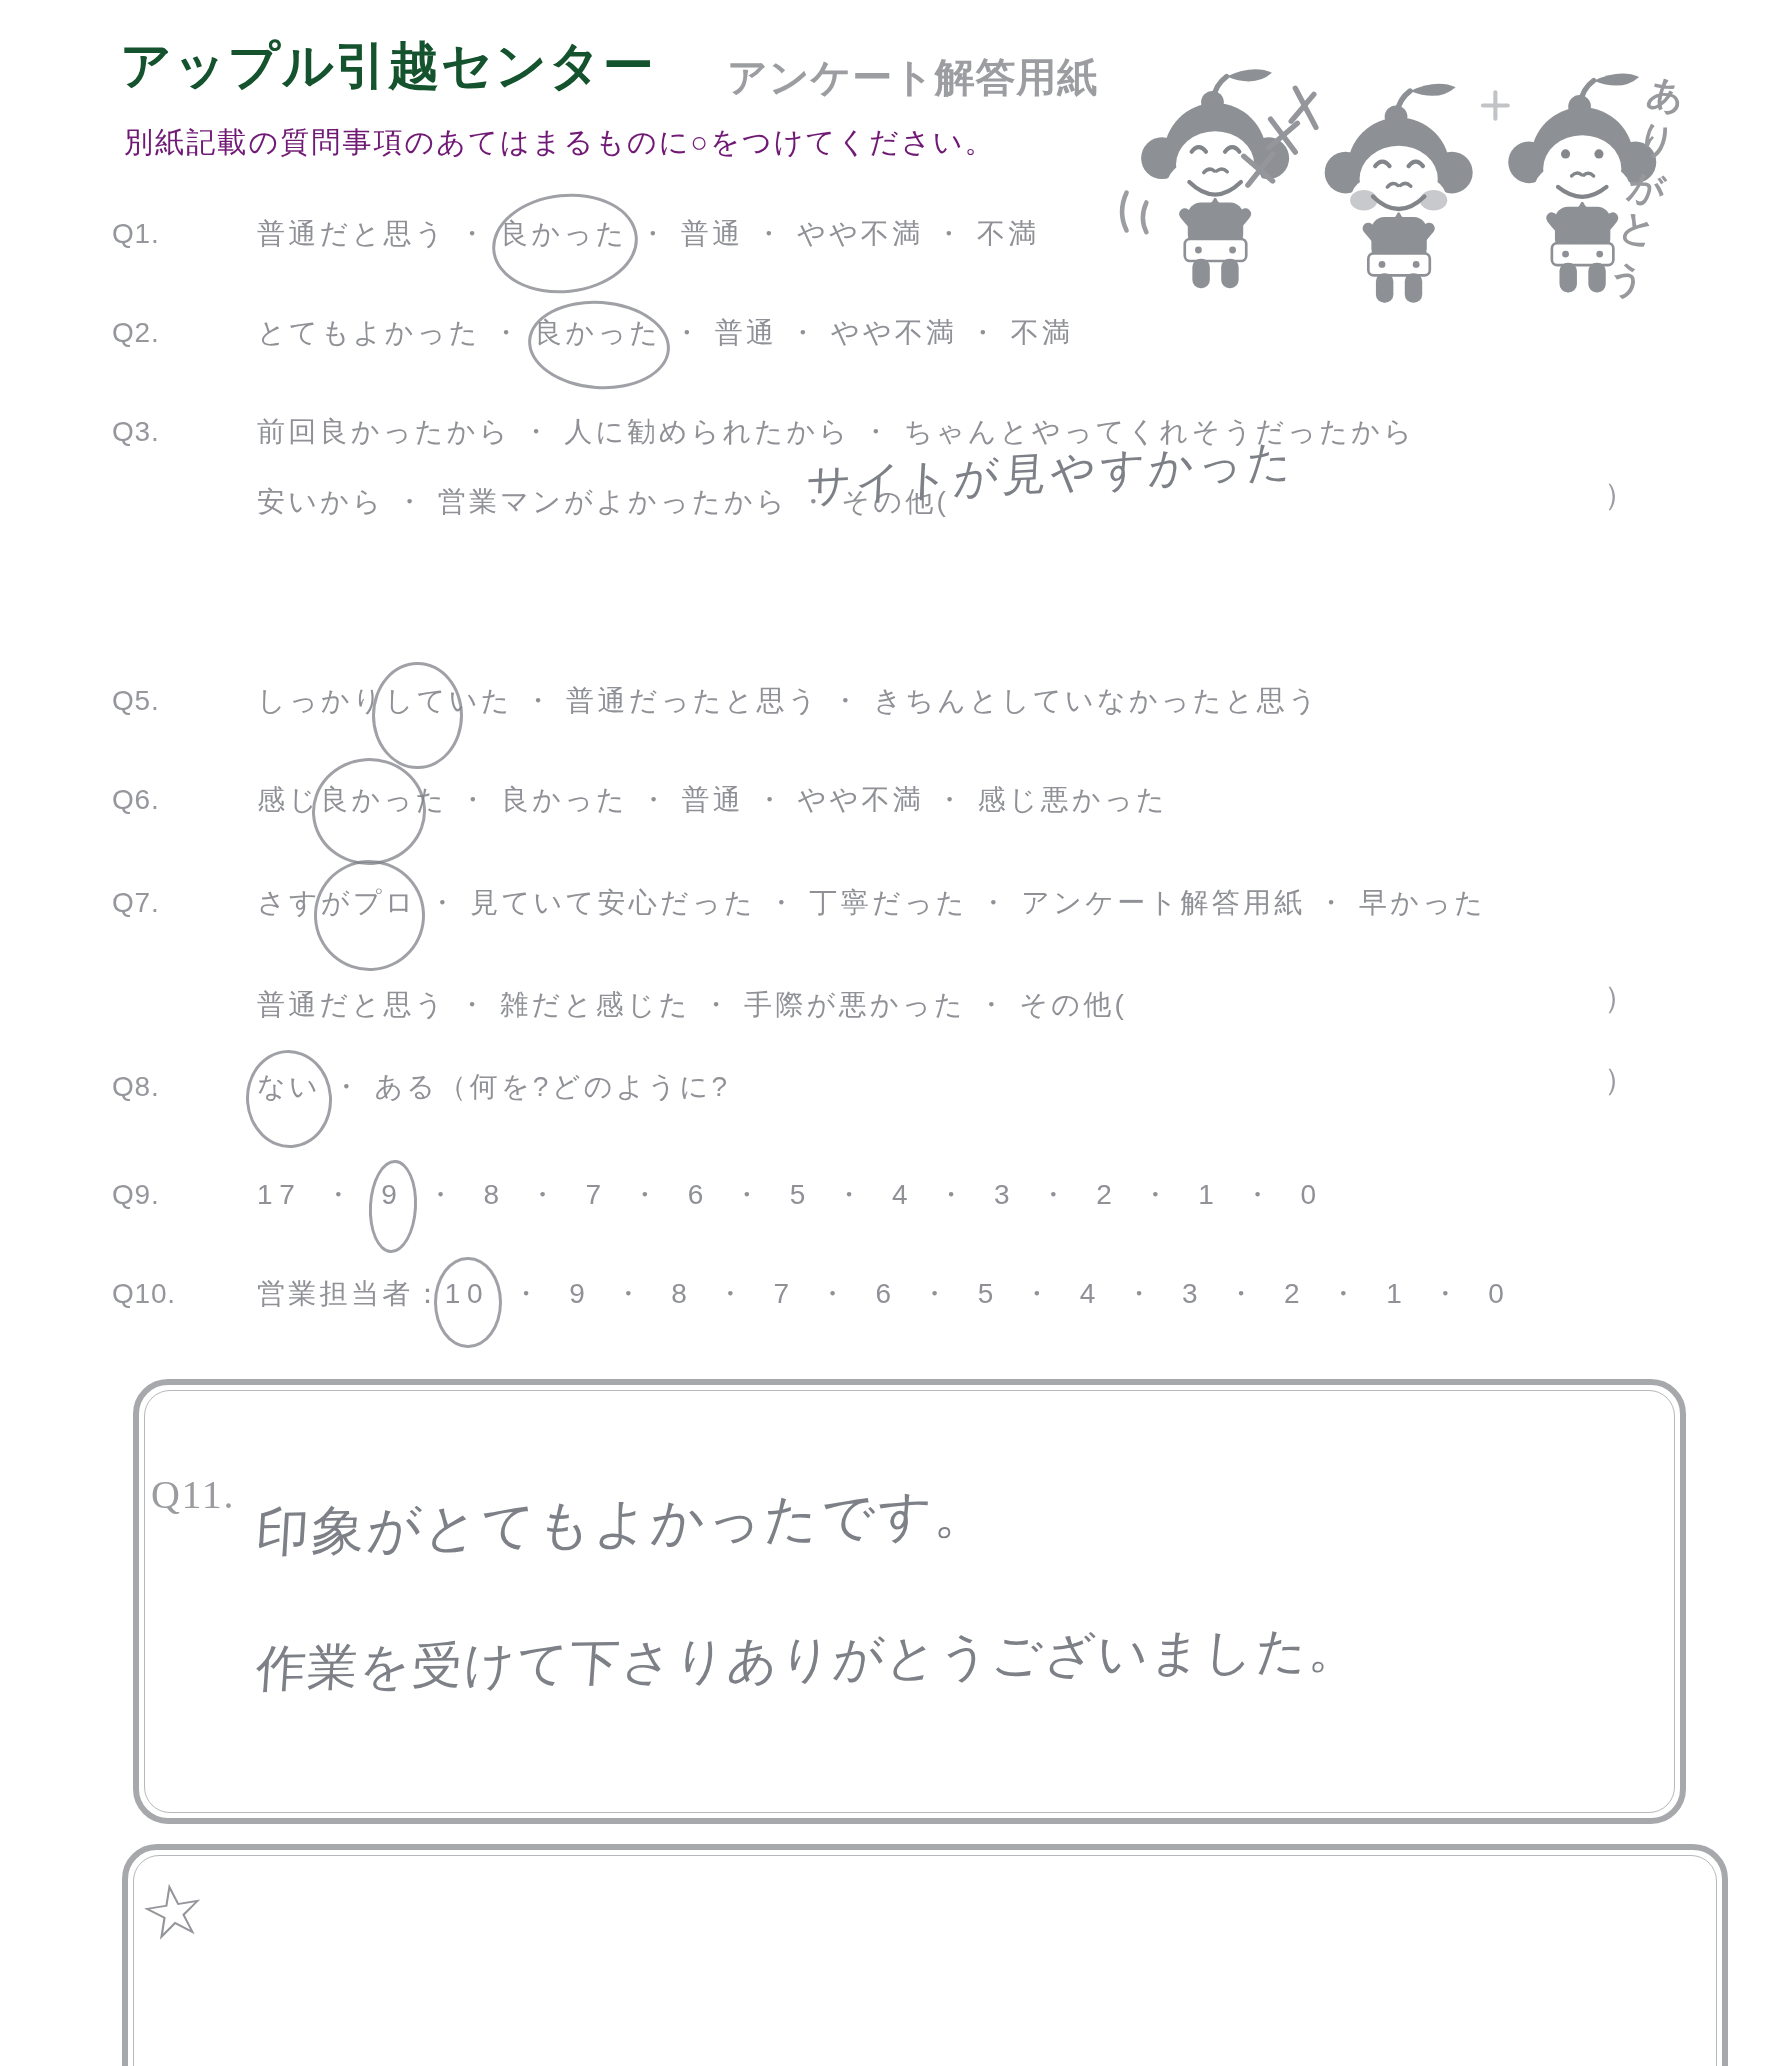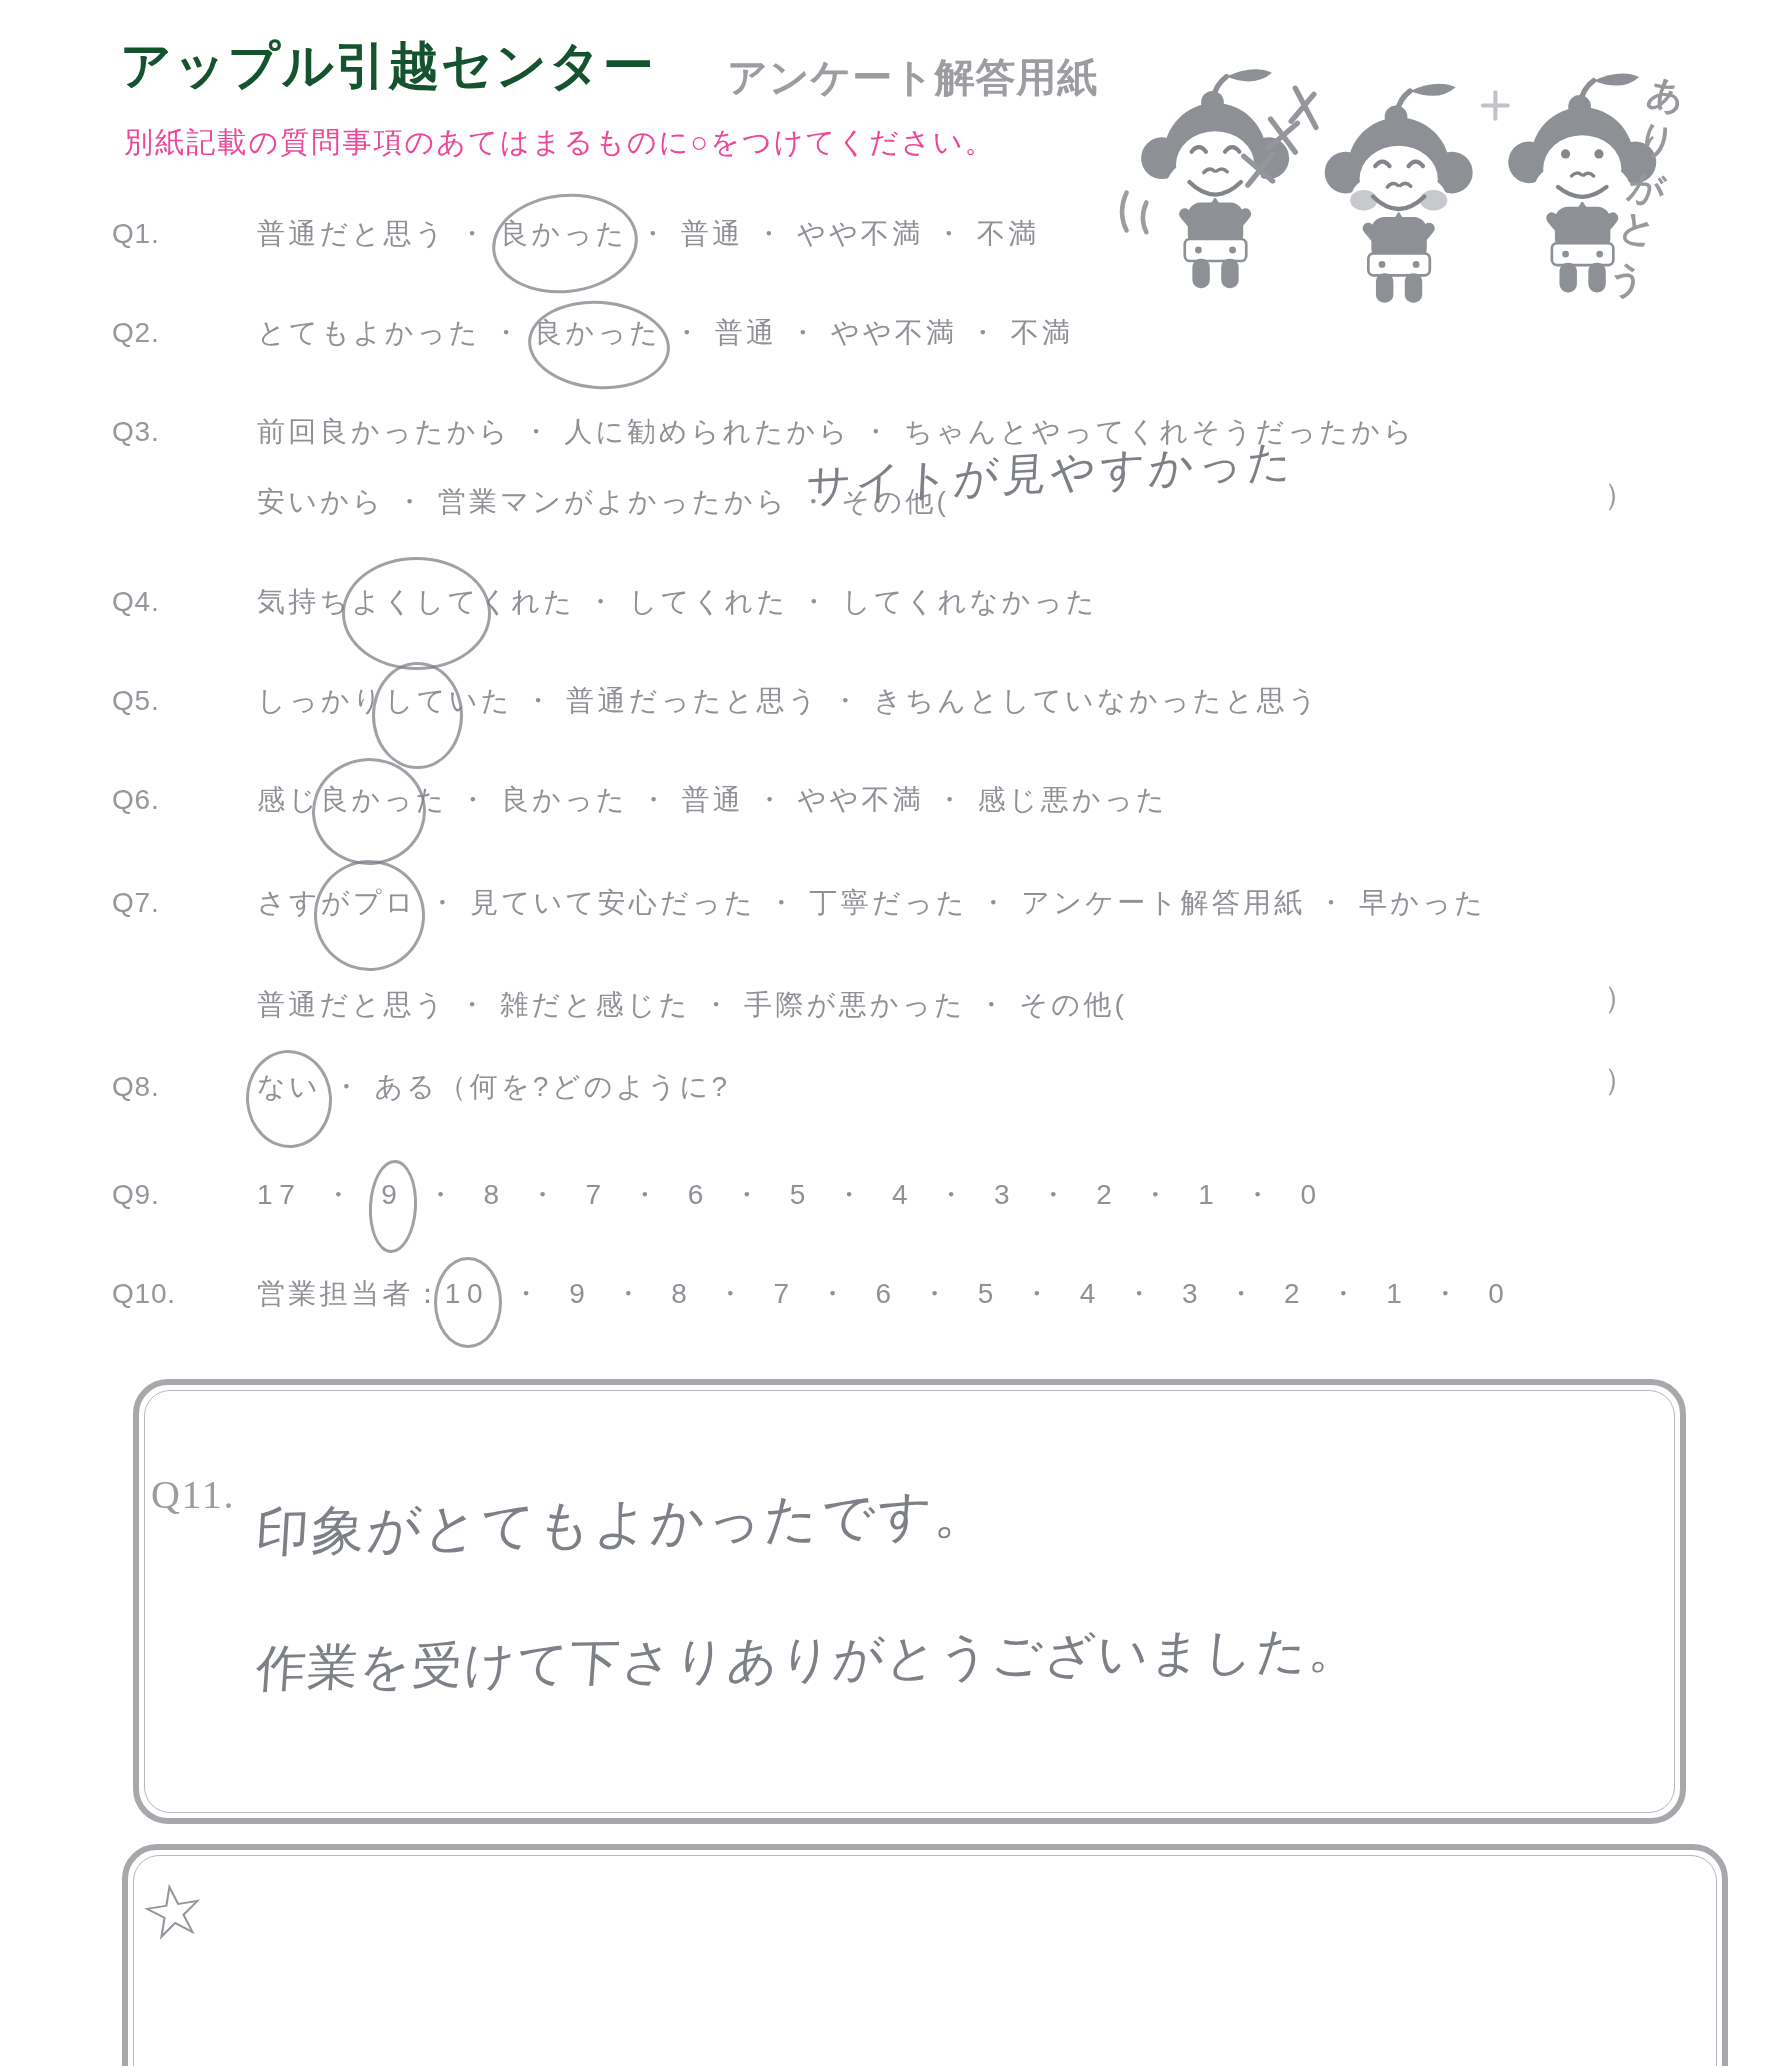--- a/index.html
+++ b/index.html
@@ -14,21 +14,21 @@
   .page{
     position:relative;width:1776px;height:2508px;background:var(--paper);
     overflow:hidden;font-family:"Liberation Sans",sans-serif;color:var(--ink);
   }
   
   .brand{position:absolute;left:120px;top:32px;font-size:51px;font-weight:800;
          letter-spacing:1.7px;color:#14532d;white-space:nowrap;}
   .form-title{position:absolute;left:727px;top:50px;font-size:40px;font-weight:700;
          letter-spacing:0.8px;color:#9b9da1;white-space:nowrap;}
   .instruction{position:absolute;left:124px;top:123px;font-size:29px;letter-spacing:2.1px;
-         color:#ec4899;white-space:nowrap;}
+         color:#701a75;white-space:nowrap;}
   .thanks{position:absolute;left:1650px;top:53px;writing-mode:vertical-rl;
          font-size:36px;font-weight:700;letter-spacing:5.8px;color:#97999d;
          transform:rotate(12deg);transform-origin:top center;}
   .mascots{position:absolute;left:1107px;top:49px;}
   
   .qrow{position:absolute;left:112px;font-size:28px;line-height:38px;letter-spacing:3.3px;
         color:var(--ink);white-space:nowrap;}
   .qid{display:inline-block;width:145px;letter-spacing:0.8px;color:#95979c;}
   .qtext{color:var(--ink);}
   .scale{letter-spacing:6.6px;word-spacing:8.3px;}
@@ -184,23 +184,20 @@
 
   <div class="qrow" style="top:413px">
     <span class="qid">Q3.</span><span class="qtext">前回良かったから ・ 人に勧められたから ・ ちゃんとやってくれそうだったから</span>
   </div>
   <div class="qrow" style="top:483px">
     <span class="qid"></span><span class="qtext">安いから ・ 営業マンがよかったから ・ その他(</span>
     <span class="hand hand-q3">サイトが見やすかった</span>
     <span class="close-paren">）</span>
   </div>
 
-  <div class="qrow" style="top:583px">
-    <span class="qid">Q4.</span><span class="qtext"><span>気持ち</span><span class="circled c4">よくして</span><span>くれた ・ してくれた ・ してくれなかった</span></span>
-  </div>
 
   <div class="qrow" style="top:682px">
     <span class="qid">Q5.</span><span class="qtext"><span>しっかり</span><span class="circled c5">して</span><span>いた ・ 普通だったと思う ・ きちんとしていなかったと思う</span></span>
   </div>
 
   <div class="qrow" style="top:781px">
     <span class="qid">Q6.</span><span class="qtext"><span>感じ</span><span class="circled c6">良かっ</span><span>た ・ 良かった ・ 普通 ・ やや不満 ・ 感じ悪かった</span></span>
   </div>
 
   <div class="qrow" style="top:884px">

